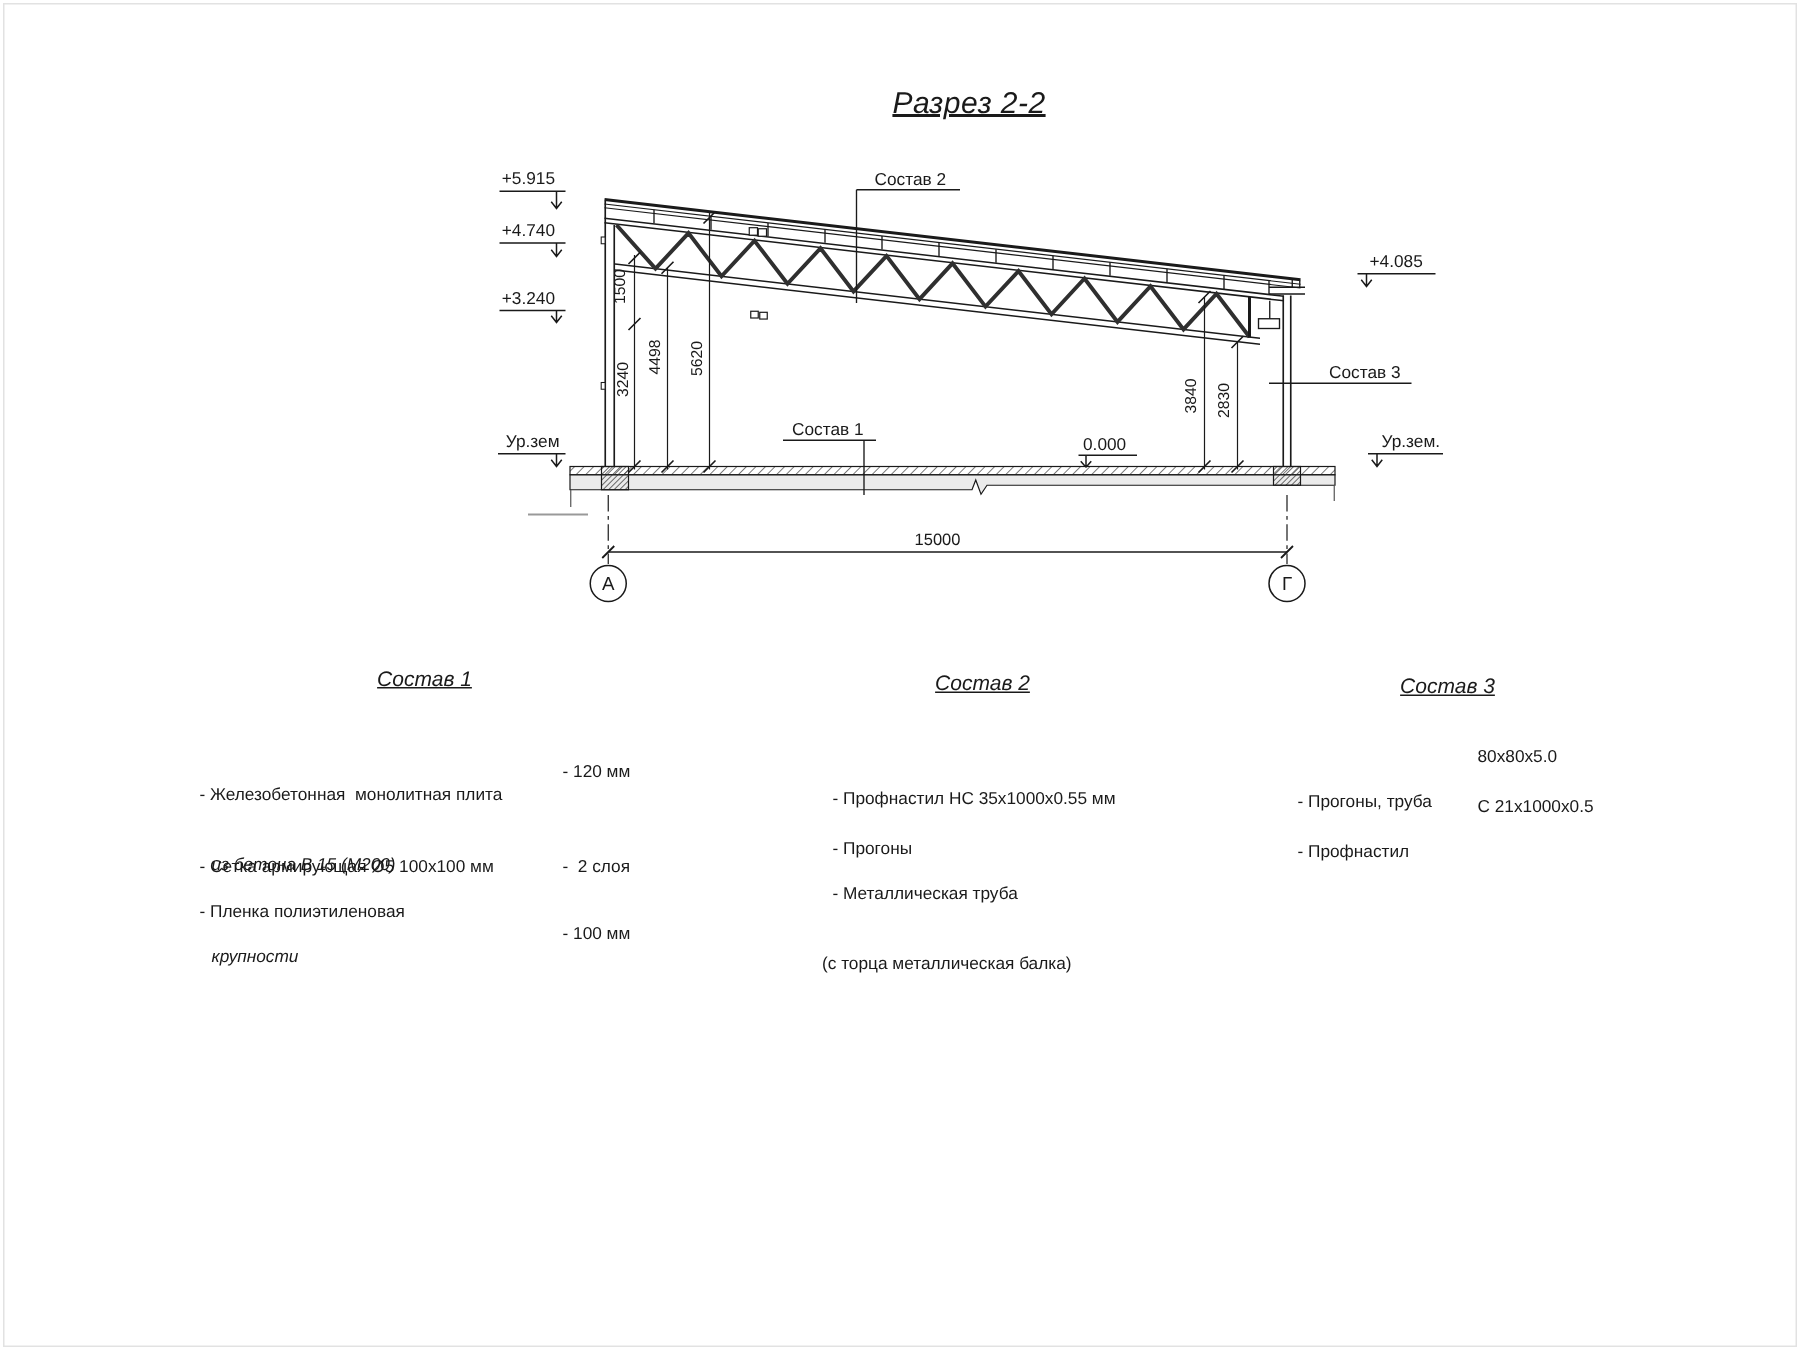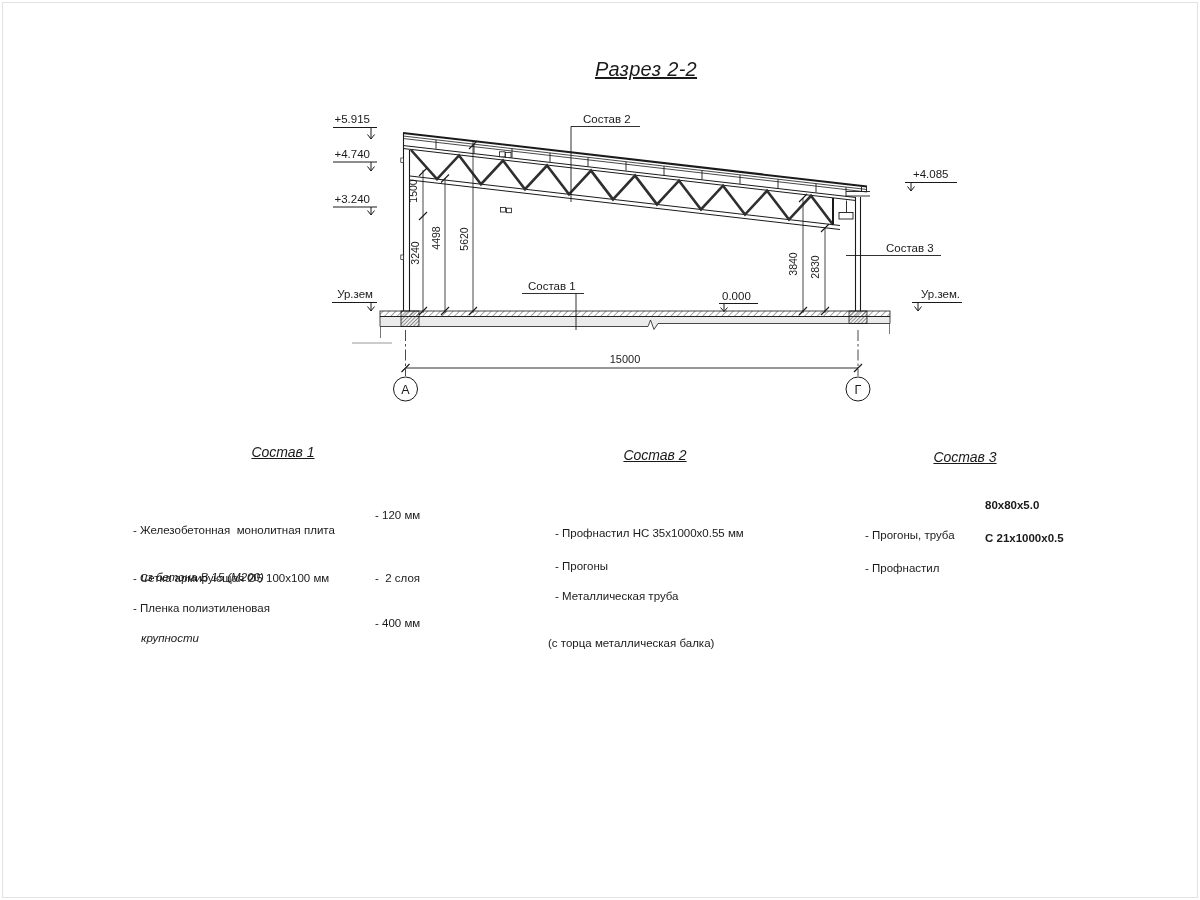--- a/index.html
+++ b/index.html
@@ -16,21 +16,21 @@
   svg text{font-family:"Liberation Sans",sans-serif;fill:#1a1a1a;}
   .spec-col{position:absolute;font-size:11.5px;line-height:15.5px;}
   .spec-h{
     position:absolute;left:0;right:0;text-align:center;
     font-size:14px;font-style:italic;text-decoration:underline;white-space:nowrap;
   }
   .item{position:absolute;white-space:pre-wrap;}
   .l2{padding-left:8px;font-style:italic;}
   .val{position:absolute;bottom:0;white-space:pre;}
   .c1 .val{left:242px;}
-  .c3 .val{left:120px;font-weight:bold;}
+  .c3 .val{left:120px;}
 </style>
 </head>
 <body>
 
 <div class="frame"></div>
 
 <div class="title">Разрез 2-2</div>
 
 <svg width="1200" height="440" viewBox="0 0 1200 440" style="position:absolute;left:0;top:0;" xmlns="http://www.w3.org/2000/svg">
   <defs>
@@ -138,21 +138,21 @@
   </div>
   <div class="item" style="top:100px;width:300px;height:16px;">
     <div>- Сетка армирующая Ø5 100х100 мм</div>
   </div>
   <div class="item" style="top:130px;width:300px;height:16px;">
     <div>- Пленка полиэтиленовая</div>
     <div class="val">-  2 слоя</div>
   </div>
   <div class="item" style="top:160px;width:300px;height:31px;">
     <div class="l2">крупности</div>
-    <div class="val">- 400 мм</div>
+    <div class="val">- 100 мм</div>
   </div>
 </div>
 
 <div class="spec-col c2" style="left:555px;top:445px;width:215px;height:160px;">
   <div class="spec-h" style="top:3px;left:-10px;width:220px;">Состав 2</div>
   <div class="item" style="top:50px;width:230px;height:16px;">
     <div>- Профнастил НС 35х1000х0.55 мм</div>
   </div>
   <div class="item" style="top:83px;width:230px;height:16px;">
     <div>- Прогоны</div>

